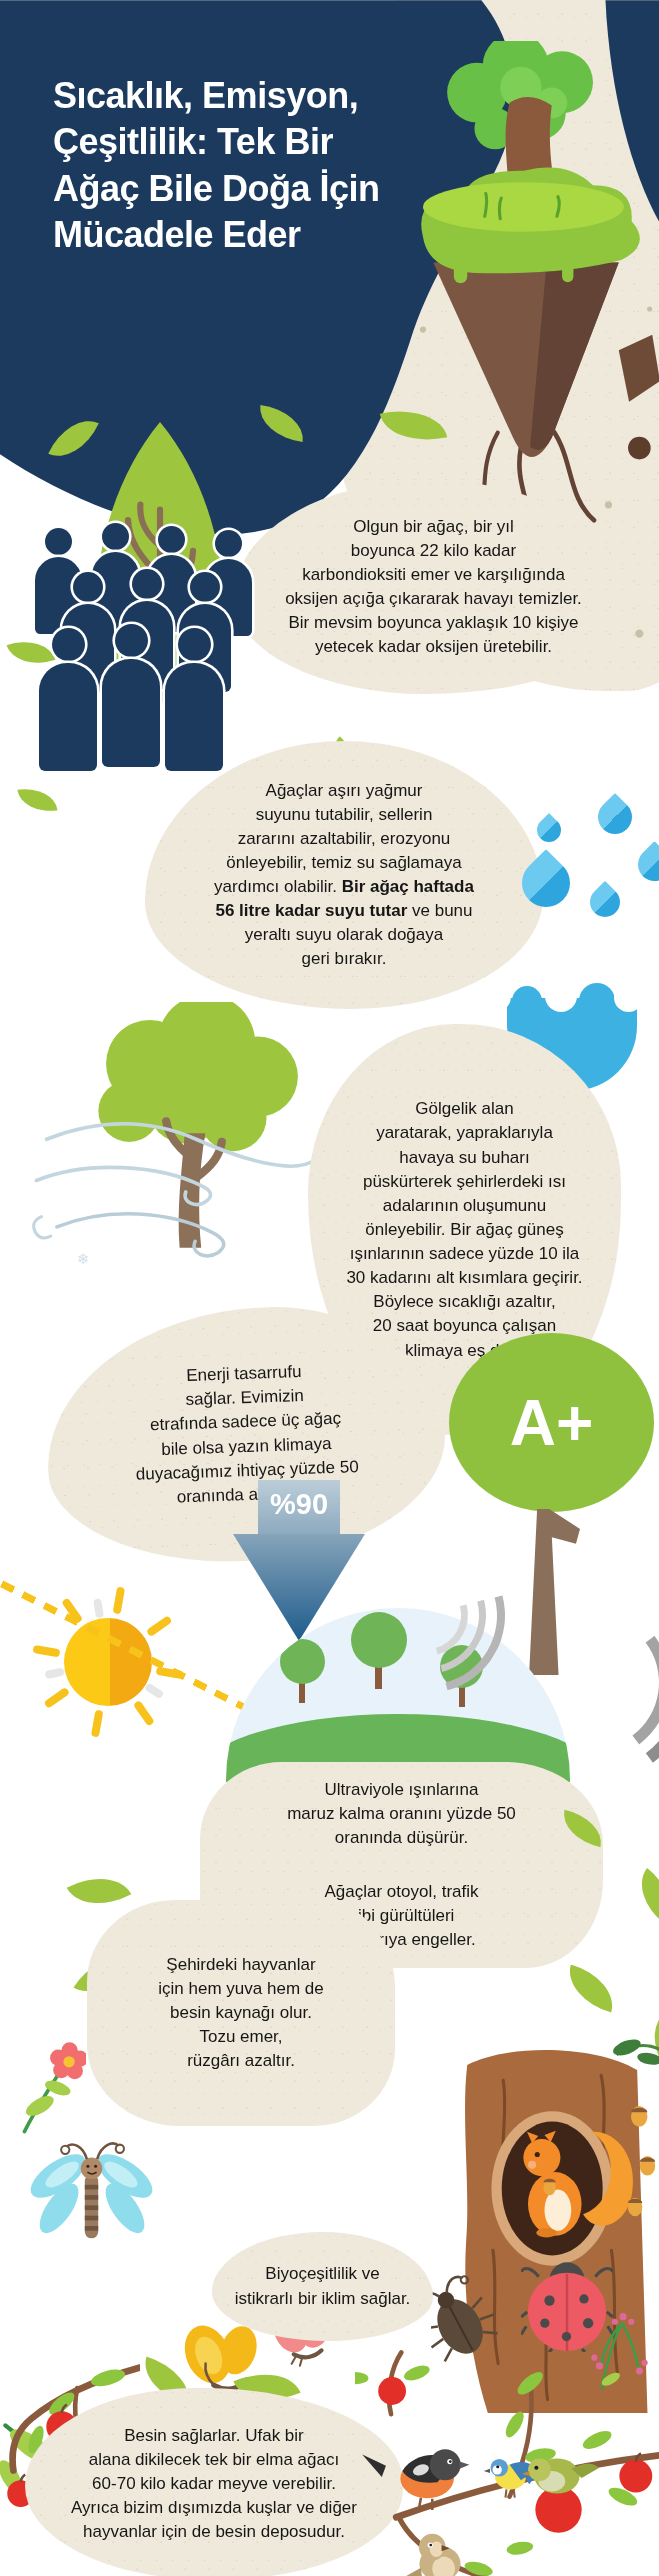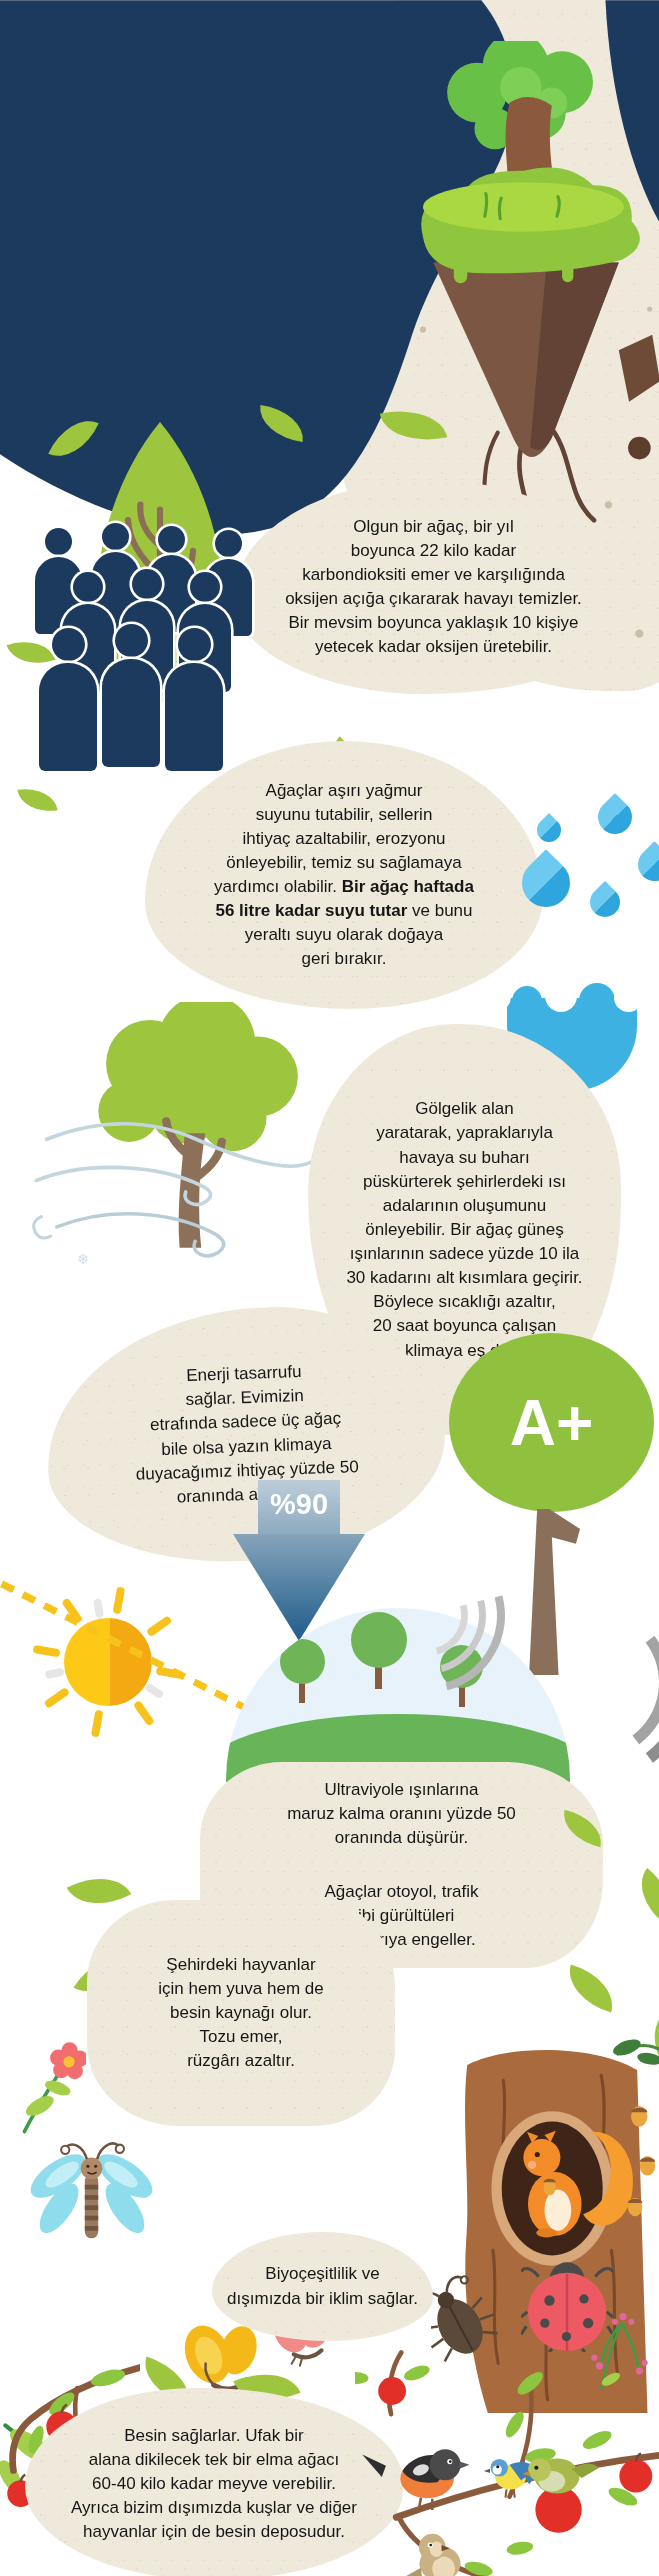--- a/index.html
+++ b/index.html
@@ -26,20 +26,24 @@
 </head>
 <body>
 
 <div id="page">
 
   <div class="abs paper" style="left:330px;top:-113px;width:464px;height:804px;border-radius:46% 54% 38% 62%/55% 45% 60% 40%"></div>
   <svg class="abs" style="left:0;top:0" width="659" height="577" viewBox="0 0 1280 1120">
     <path d="M0,0 L935,0 C1012,95 1018,225 960,335 C905,445 845,520 802,645 C760,775 700,952 558,1014 C418,1078 180,1002 0,882 Z" fill="#1c3a5e"></path>
     <path d="M1280,0 L1280,430 C1228,335 1185,185 1176,0 Z" fill="#1c3a5e"></path>
   </svg>
+  <div class="abs" id="title" style="left:53px;top:73px;width:381px">Sıcaklık, Emisyon,
+Çeşitlilik: Tek Bir
+Ağaç Bile Doğa İçin
+Mücadele Eder</div>
 
   <svg class="abs" style="left:392px;top:41px" width="268" height="639" viewBox="0 0 520 1240">
     <circle cx="60" cy="560" r="6" fill="#c9bfa8"></circle>
       <circle cx="500" cy="520" r="5" fill="#c9bfa8"></circle>
       <circle cx="420" cy="900" r="7" fill="#c9bfa8"></circle>
       <circle cx="120" cy="1060" r="5" fill="#c9bfa8"></circle>
       <circle cx="300" cy="1170" r="6" fill="#c9bfa8"></circle>
       <circle cx="480" cy="1150" r="8" fill="#c9bfa8"></circle>
     <polygon points="440,600 505,570 520,660 460,700" fill="#6e4b37"></polygon>
     <circle cx="480" cy="790" r="22" fill="#5d3e2c"></circle>
@@ -127,21 +131,21 @@
 boyunca 22 kilo kadar
 karbondioksiti emer ve karşılığında
 oksijen açığa çıkararak havayı temizler.
 Bir mevsim boyunca yaklaşık 10 kişiye
 yetecek kadar oksijen üretebilir.</div>
   </div>
 
   <div class="abs paper blob" style="left:145px;top:741px;width:398px;height:268px;border-radius:50% 50% 48% 52%/60% 58% 42% 40%">
     <div class="ct"><span>Ağaçlar aşırı yağmur
 suyunu tutabilir, sellerin
-ihtiyaç azaltabilir, erozyonu
+zararını azaltabilir, erozyonu
 önleyebilir, temiz su sağlamaya
 yardımcı olabilir. </span><b>Bir ağaç haftada
 56 litre kadar suyu tutar</b><span> ve bunu
 yeraltı suyu olarak doğaya
 geri bırakır.</span></div>
   </div>
   <span class="drop" style="left:537px;top:818px;width:24px;height:24px"></span>
   <span class="drop" style="left:598px;top:800px;width:34px;height:34px"></span>
   <span class="drop" style="left:522px;top:859px;width:48px;height:48px"></span>
   <span class="drop" style="left:590px;top:887px;width:30px;height:30px"></span>
@@ -366,21 +370,21 @@
     <path d="M50,88 l-8,14 M62,92 l-4,14" stroke="#6f5440" stroke-width="4" fill="none" stroke-linecap="round"></path>
   </svg>
   <svg class="abs" style="left:114px;top:2453px" width="61" height="73" viewBox="0 0 118 142">
     <ellipse cx="38" cy="62" rx="28" ry="42" fill="#59c8d2" transform="rotate(-20 38 62)"></ellipse>
     <ellipse cx="82" cy="56" rx="24" ry="36" fill="#59c8d2" transform="rotate(18 82 56)"></ellipse>
     <ellipse cx="40" cy="64" rx="15" ry="26" fill="#8fdde4" transform="rotate(-20 40 64)"></ellipse>
     <path d="M44,104 C62,116 82,112 96,98" stroke="#6f5440" stroke-width="8" fill="none" stroke-linecap="round"></path>
   </svg>
   <div class="abs paper blob" style="left:212px;top:2232px;width:221px;height:109px;border-radius:50% 50% 48% 52%/55% 60% 40% 45%">
     <div class="ct">Biyoçeşitlilik ve
-dışımızda bir iklim sağlar.</div>
+istikrarlı bir iklim sağlar.</div>
   </div>
   <svg class="abs" style="left:521px;top:2250px" width="92" height="102" viewBox="0 0 178 198">
     <path d="M34,52 C20,34 6,32 0,42 M144,52 C158,34 172,32 178,42" stroke="#4a4a4a" stroke-width="6" fill="none"></path>
     <circle cx="89" cy="58" r="34" fill="#4a4a4a"></circle>
     <path d="M12,120 l-12,10 M10,148 l-10,16 M166,120 l12,10 M168,148 l10,16 M60,192 l-6,6 M118,192 l6,6" stroke="#4a4a4a" stroke-width="6"></path>
     <circle cx="89" cy="120" r="76" fill="#ee5a64"></circle>
     <line x1="89" y1="46" x2="89" y2="196" stroke="#c94450" stroke-width="5"></line>
     <circle cx="55" cy="98" r="10" fill="#4a4a4a"></circle>
       <circle cx="122" cy="95" r="9" fill="#4a4a4a"></circle>
       <circle cx="46" cy="142" r="9" fill="#4a4a4a"></circle>
@@ -416,21 +420,21 @@
     <ellipse cx="70" cy="180" rx="28" ry="12" fill="#8cc63f" transform="rotate(-70 70 180)"></ellipse>
     <ellipse cx="175" cy="185" rx="30" ry="13" fill="#8cc63f" transform="rotate(-20 175 185)"></ellipse>
     <circle cx="120" cy="155" r="30" fill="#e23028"></circle>
       <path d="M120,128 q2,-12 10,-16" stroke="#6e4b37" stroke-width="5" fill="none"></path>
     <circle cx="40" cy="285" r="26" fill="#e23028"></circle>
       <path d="M40,262 q2,-10 9,-14" stroke="#6e4b37" stroke-width="5" fill="none"></path>
   </svg>
   <div class="abs paper blob" style="left:25px;top:2388px;width:378px;height:192px;border-radius:46% 54% 50% 50%/52% 50% 48% 50%">
     <div class="ct">Besin sağlarlar. Ufak bir
 alana dikilecek tek bir elma ağacı
-60-40 kilo kadar meyve verebilir.
+60-70 kilo kadar meyve verebilir.
 Ayrıca bizim dışımızda kuşlar ve diğer
 hayvanlar için de besin deposudur.</div>
   </div>
   <svg class="abs" style="left:355px;top:2347px" width="304" height="289" viewBox="0 0 590 560">
     <path d="M80,330 C250,270 420,230 590,210" stroke="#8a5a3c" stroke-width="13" fill="none" stroke-linecap="round"></path>
     <path d="M300,290 C330,220 350,150 340,60" stroke="#8a5a3c" stroke-width="9" fill="none" stroke-linecap="round"></path>
     <path d="M70,130 C60,90 70,40 90,10" stroke="#8a5a3c" stroke-width="9" fill="none" stroke-linecap="round"></path>
     <path d="M85,330 C120,400 220,450 320,460" stroke="#8a5a3c" stroke-width="10" fill="none" stroke-linecap="round"></path>
     <ellipse cx="340" cy="70" rx="30" ry="13" fill="#8cc63f" transform="rotate(-40 340 70)"></ellipse>
     <ellipse cx="310" cy="150" rx="28" ry="12" fill="#8cc63f" transform="rotate(-60 310 150)"></ellipse>

